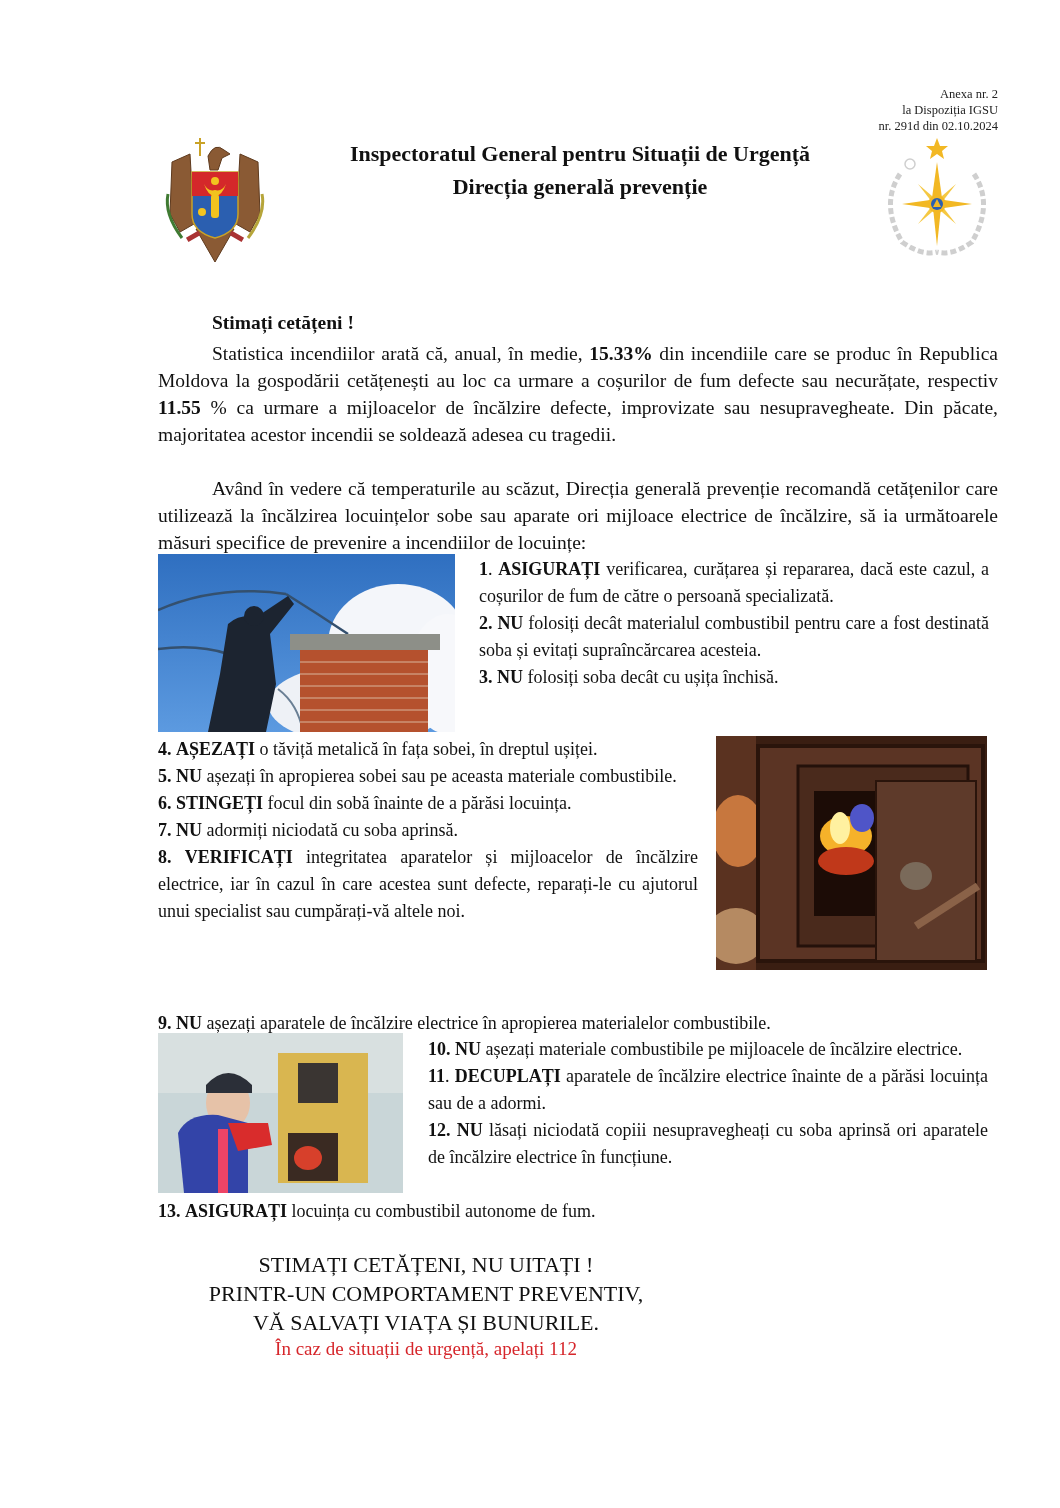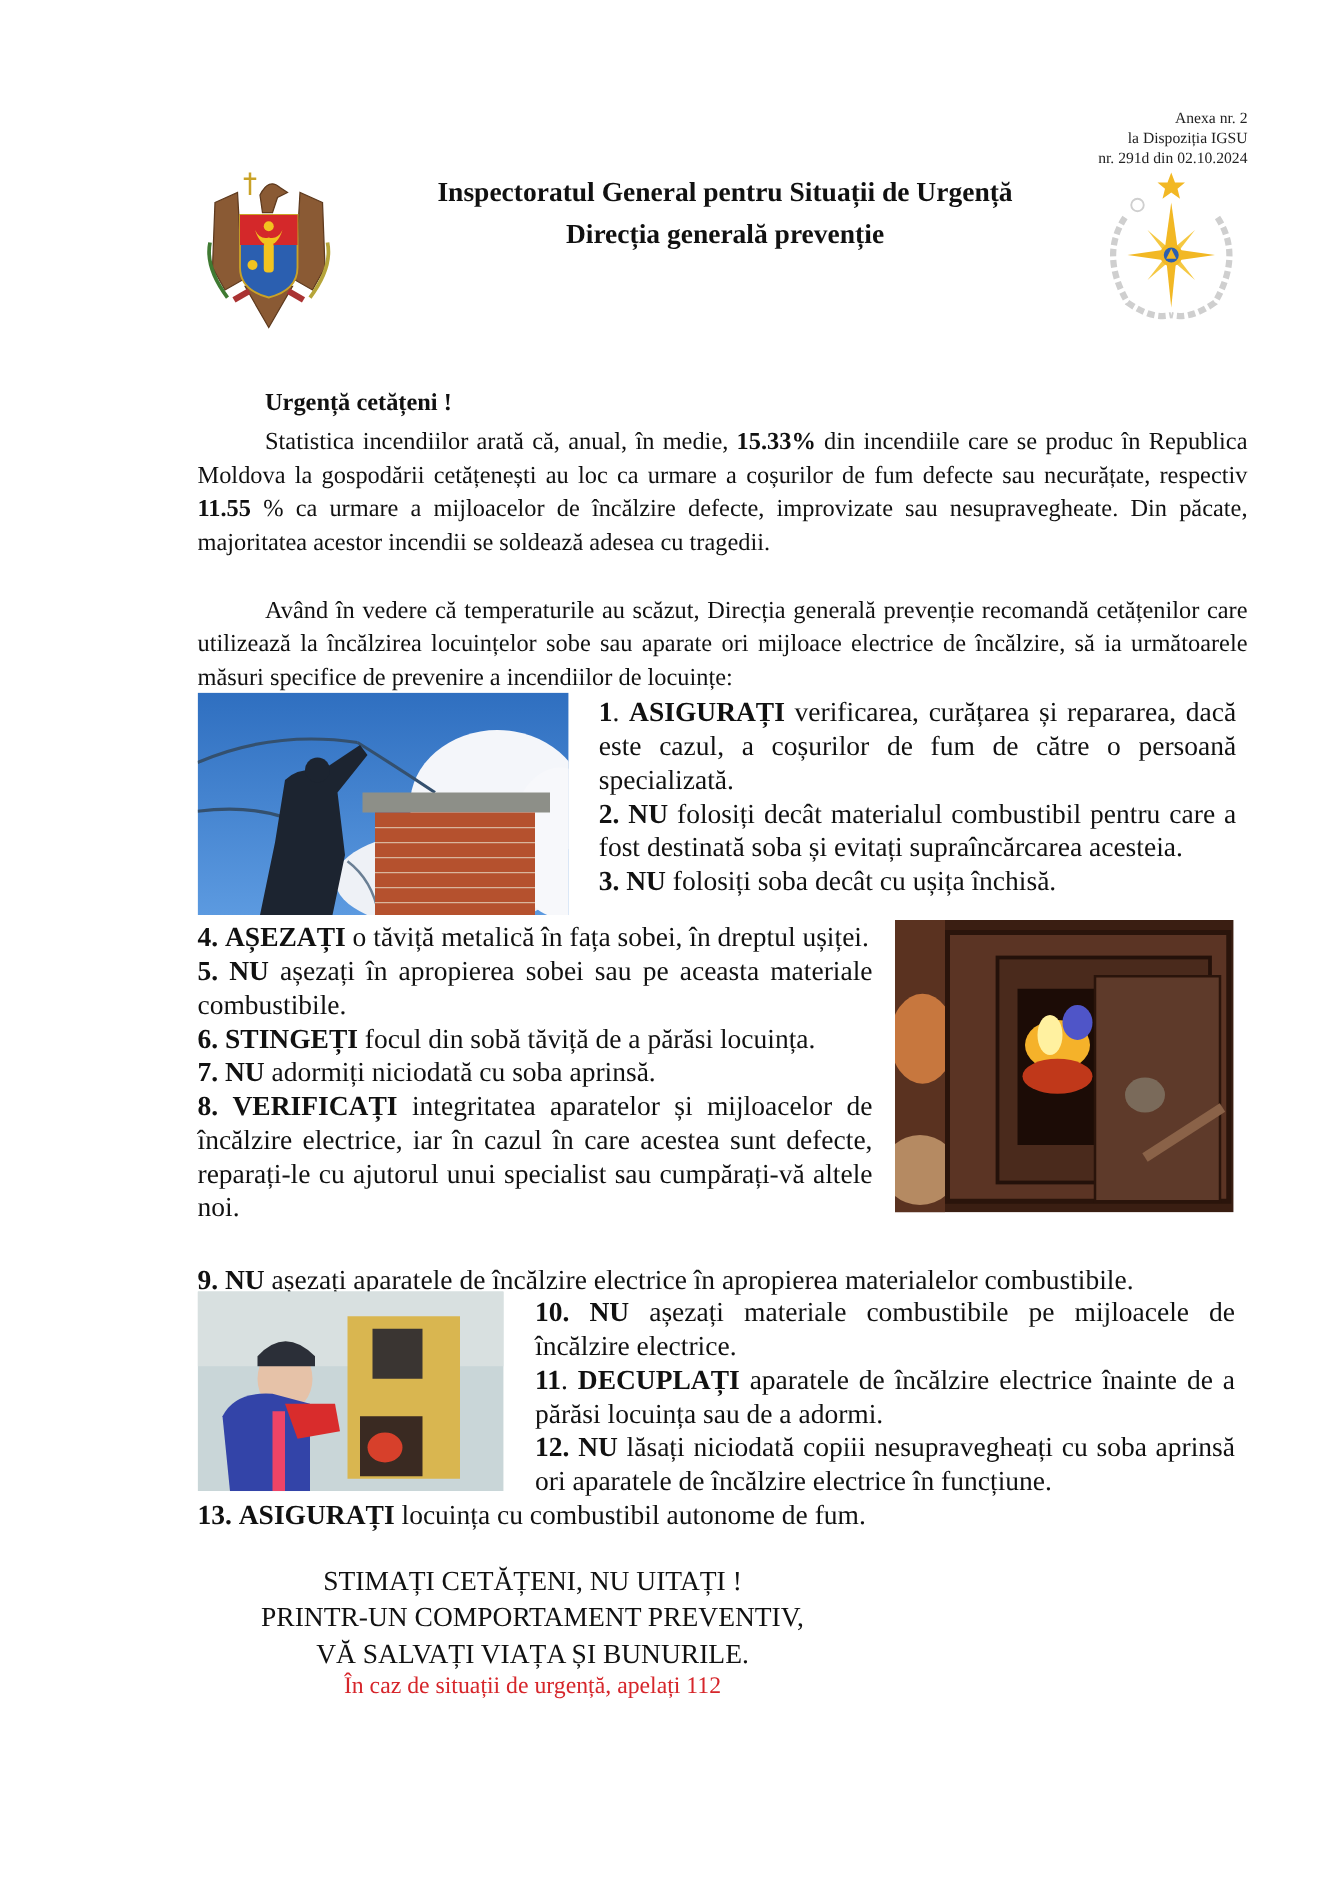--- a/index.html
+++ b/index.html
@@ -33,21 +33,21 @@
     .greeting { left: 212px; top: 312px; font-weight: bold; font-size: 19.5px; }
     .para1 { left: 158px; top: 340px; width: 840px; }
     .para1 .indent, .para2 .indent { display: inline-block; width: 54px; }
     .para2 { left: 158px; top: 475px; width: 840px; }
 
     .img { overflow: hidden; }
     .img-chimney { left: 158px; top: 554px; width: 297px; height: 178px; }
     .img-stove { left: 716px; top: 736px; width: 271px; height: 234px; }
     .img-child { left: 158px; top: 1033px; width: 245px; height: 160px; }
 
-    .rec { font-size: 22px; line-height: 27px; text-align: justify; }
+    .rec { font-size: 18px; line-height: 27px; text-align: justify; }
     .rec b { font-weight: bold; }
     .block1 { left: 479px; top: 556px; width: 510px; }
     .block2 { left: 158px; top: 736px; width: 540px; }
     .block3 { left: 158px; top: 1010px; width: 840px; text-align: left; }
     .block4 { left: 428px; top: 1036px; width: 560px; }
     .block5 { left: 158px; top: 1198px; width: 840px; text-align: left; }
 
     .closing {
       left: 0; top: 1250px; width: 852px;
       text-align: center;
@@ -117,21 +117,21 @@
     <polygon points="65,28 70,64 65,112 60,64" fill="#f2b824"></polygon>
     <polygon points="30,70 65,65 100,70 65,75" fill="#f2b824"></polygon>
     <polygon points="46,50 67,68 84,90 63,72" fill="#f5c842"></polygon>
     <polygon points="84,50 63,68 46,90 67,72" fill="#f5c842"></polygon>
     <circle cx="65" cy="70" r="9" fill="#f2b824"></circle>
     <circle cx="65" cy="70" r="6" fill="#2b5fb0"></circle>
     <polygon points="65,65 69,73 61,73" fill="#f2b824"></polygon>
   </svg>
 </div>
 
-<div class="abs greeting">Urgență cetățeni !</div>
+<div class="abs greeting">Stimați cetățeni !</div>
 
 <div class="abs p para1">
   <span class="indent"></span><span>Statistica incendiilor arată că, anual, în medie, </span><b>15.33%</b><span> din incendiile care se produc în Republica Moldova la gospodării cetățenești au loc ca urmare a coșurilor de fum defecte sau necurățate, respectiv </span><b>11.55 </b><span>% ca urmare a mijloacelor de încălzire defecte, improvizate sau nesupravegheate. Din păcate, majoritatea acestor incendii se soldează adesea cu tragedii.</span>
 </div>
 
 <div class="abs p para2">
   <span class="indent"></span><span>Având în vedere că temperaturile au scăzut, Direcția generală prevenție recomandă cetățenilor care utilizează la încălzirea locuințelor sobe sau aparate ori mijloace electrice de încălzire, să ia următoarele măsuri specifice de prevenire a incendiilor de locuințe:</span>
 </div>
 
 <div class="abs img img-chimney">
@@ -181,21 +181,21 @@
 </div>
 
 <div class="abs rec block2">
   <div>
     <b>4.</b><span> </span><b>AȘEZAȚI</b><span> o tăviță metalică în fața sobei, în dreptul ușiței.</span>
   </div>
   <div>
     <b>5.</b><span> </span><b>NU</b><span> așezați în apropierea sobei sau pe aceasta materiale combustibile.</span>
   </div>
   <div>
-    <b>6.</b><span> </span><b>STINGEȚI</b><span> focul din sobă tăviță de a părăsi locuința.</span>
+    <b>6.</b><span> </span><b>STINGEȚI</b><span> focul din sobă înainte de a părăsi locuința.</span>
   </div>
   <div>
     <b>7.</b><span> </span><b>NU</b><span> adormiți niciodată cu soba aprinsă.</span>
   </div>
   <div>
     <b>8.</b><span> </span><b>VERIFICAȚI</b><span> integritatea aparatelor și mijloacelor de încălzire electrice, iar în cazul în care acestea sunt defecte, reparați-le cu ajutorul unui specialist sau cumpărați-vă altele noi.</span>
   </div>
 </div>
 
 <div class="abs img img-stove">

